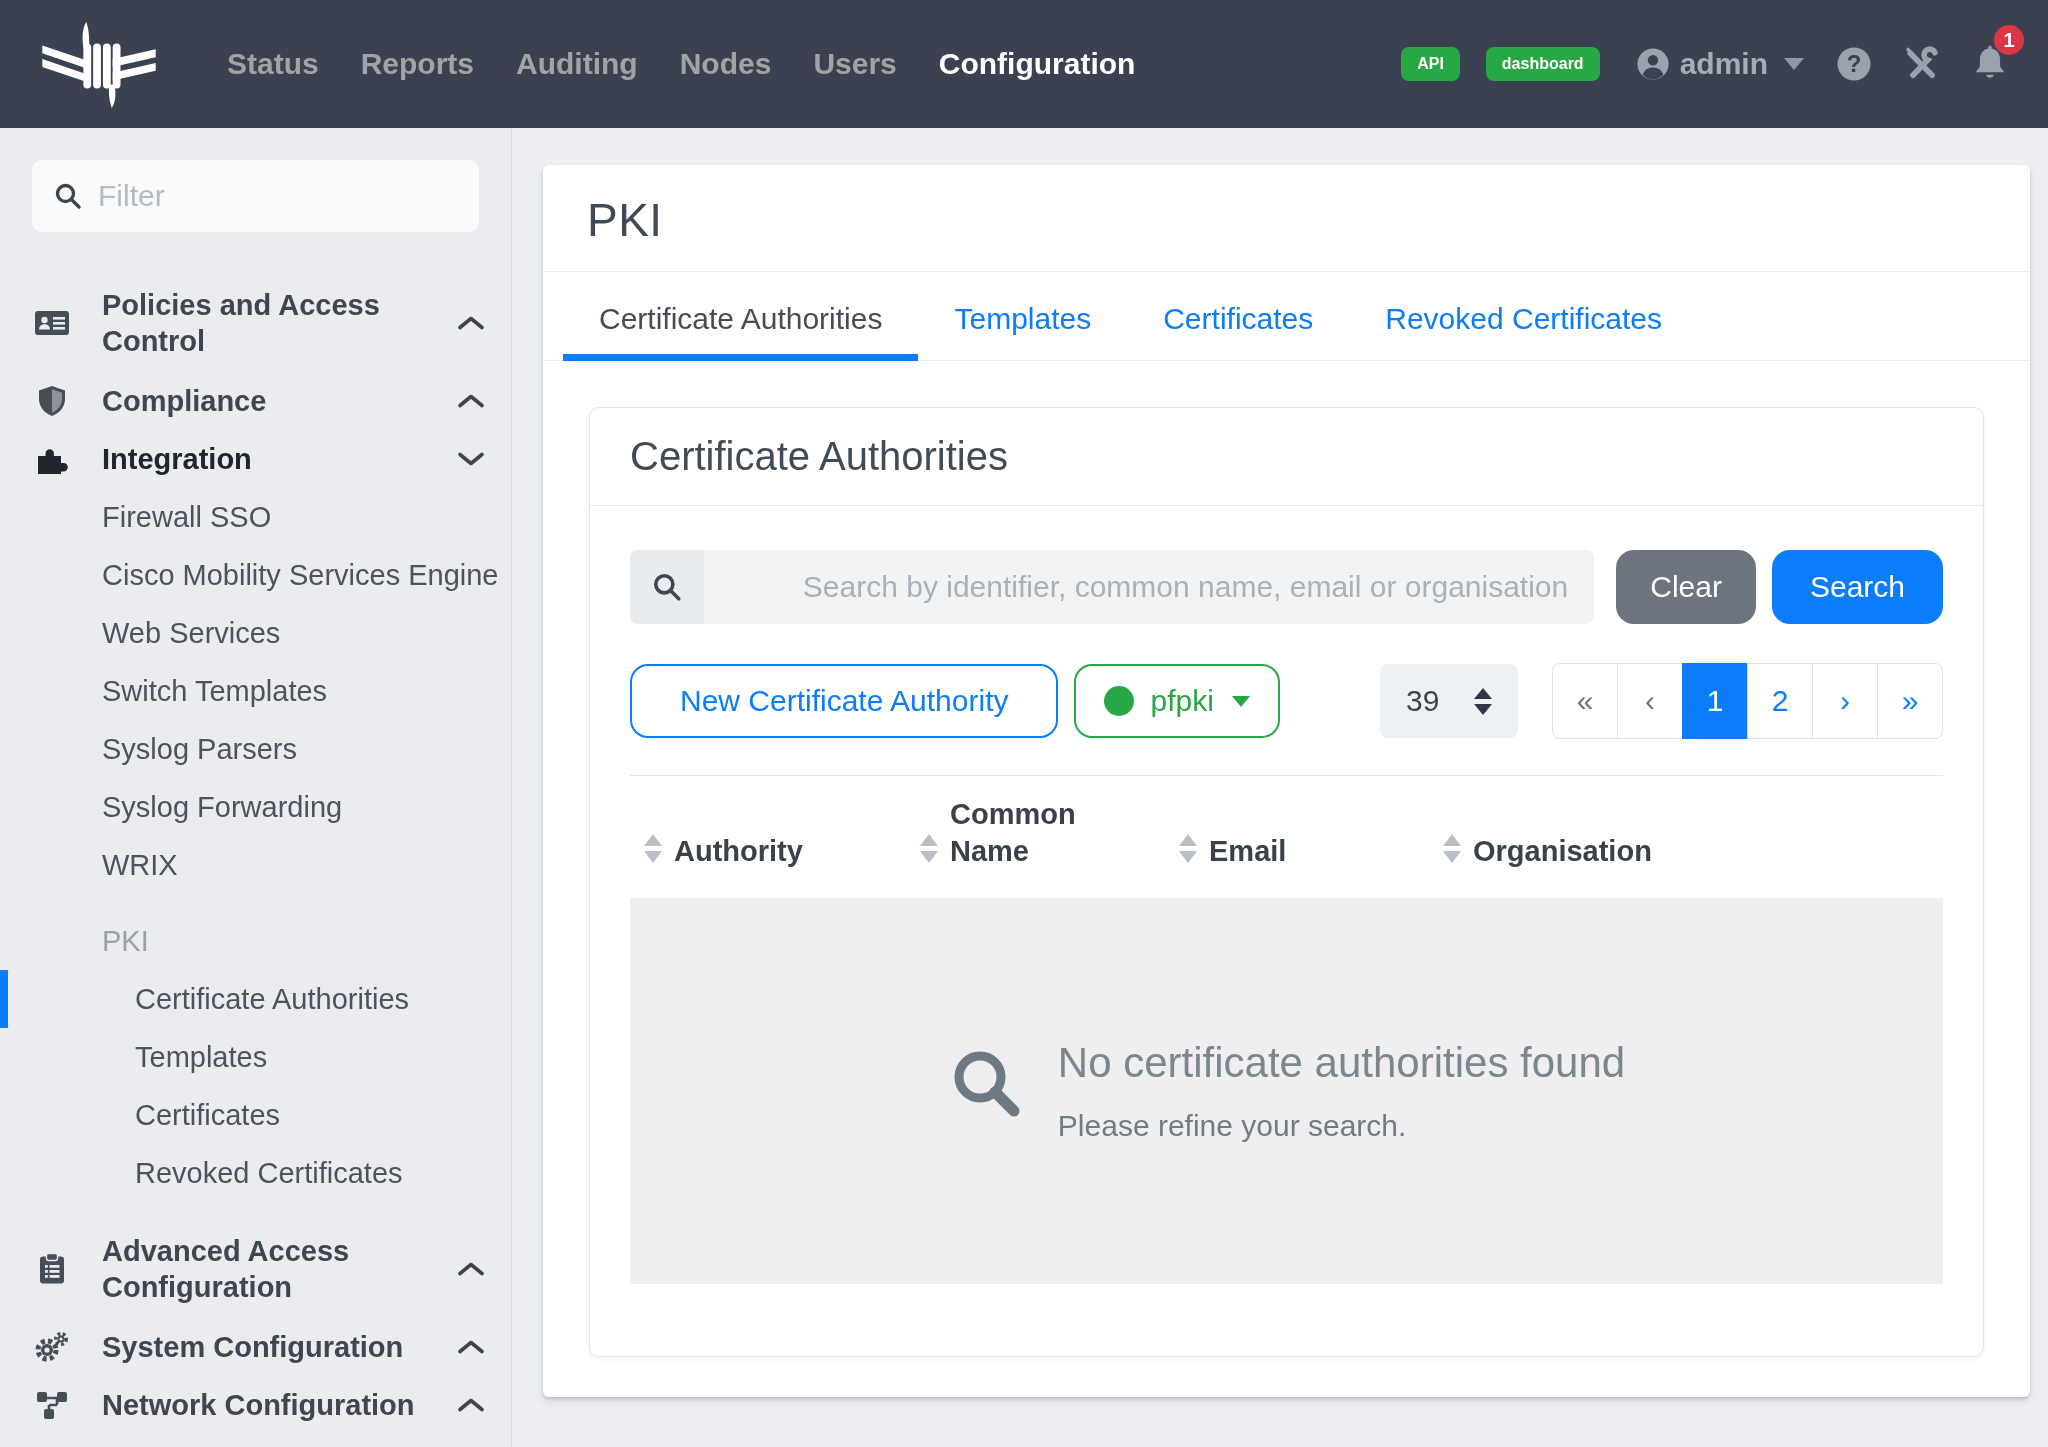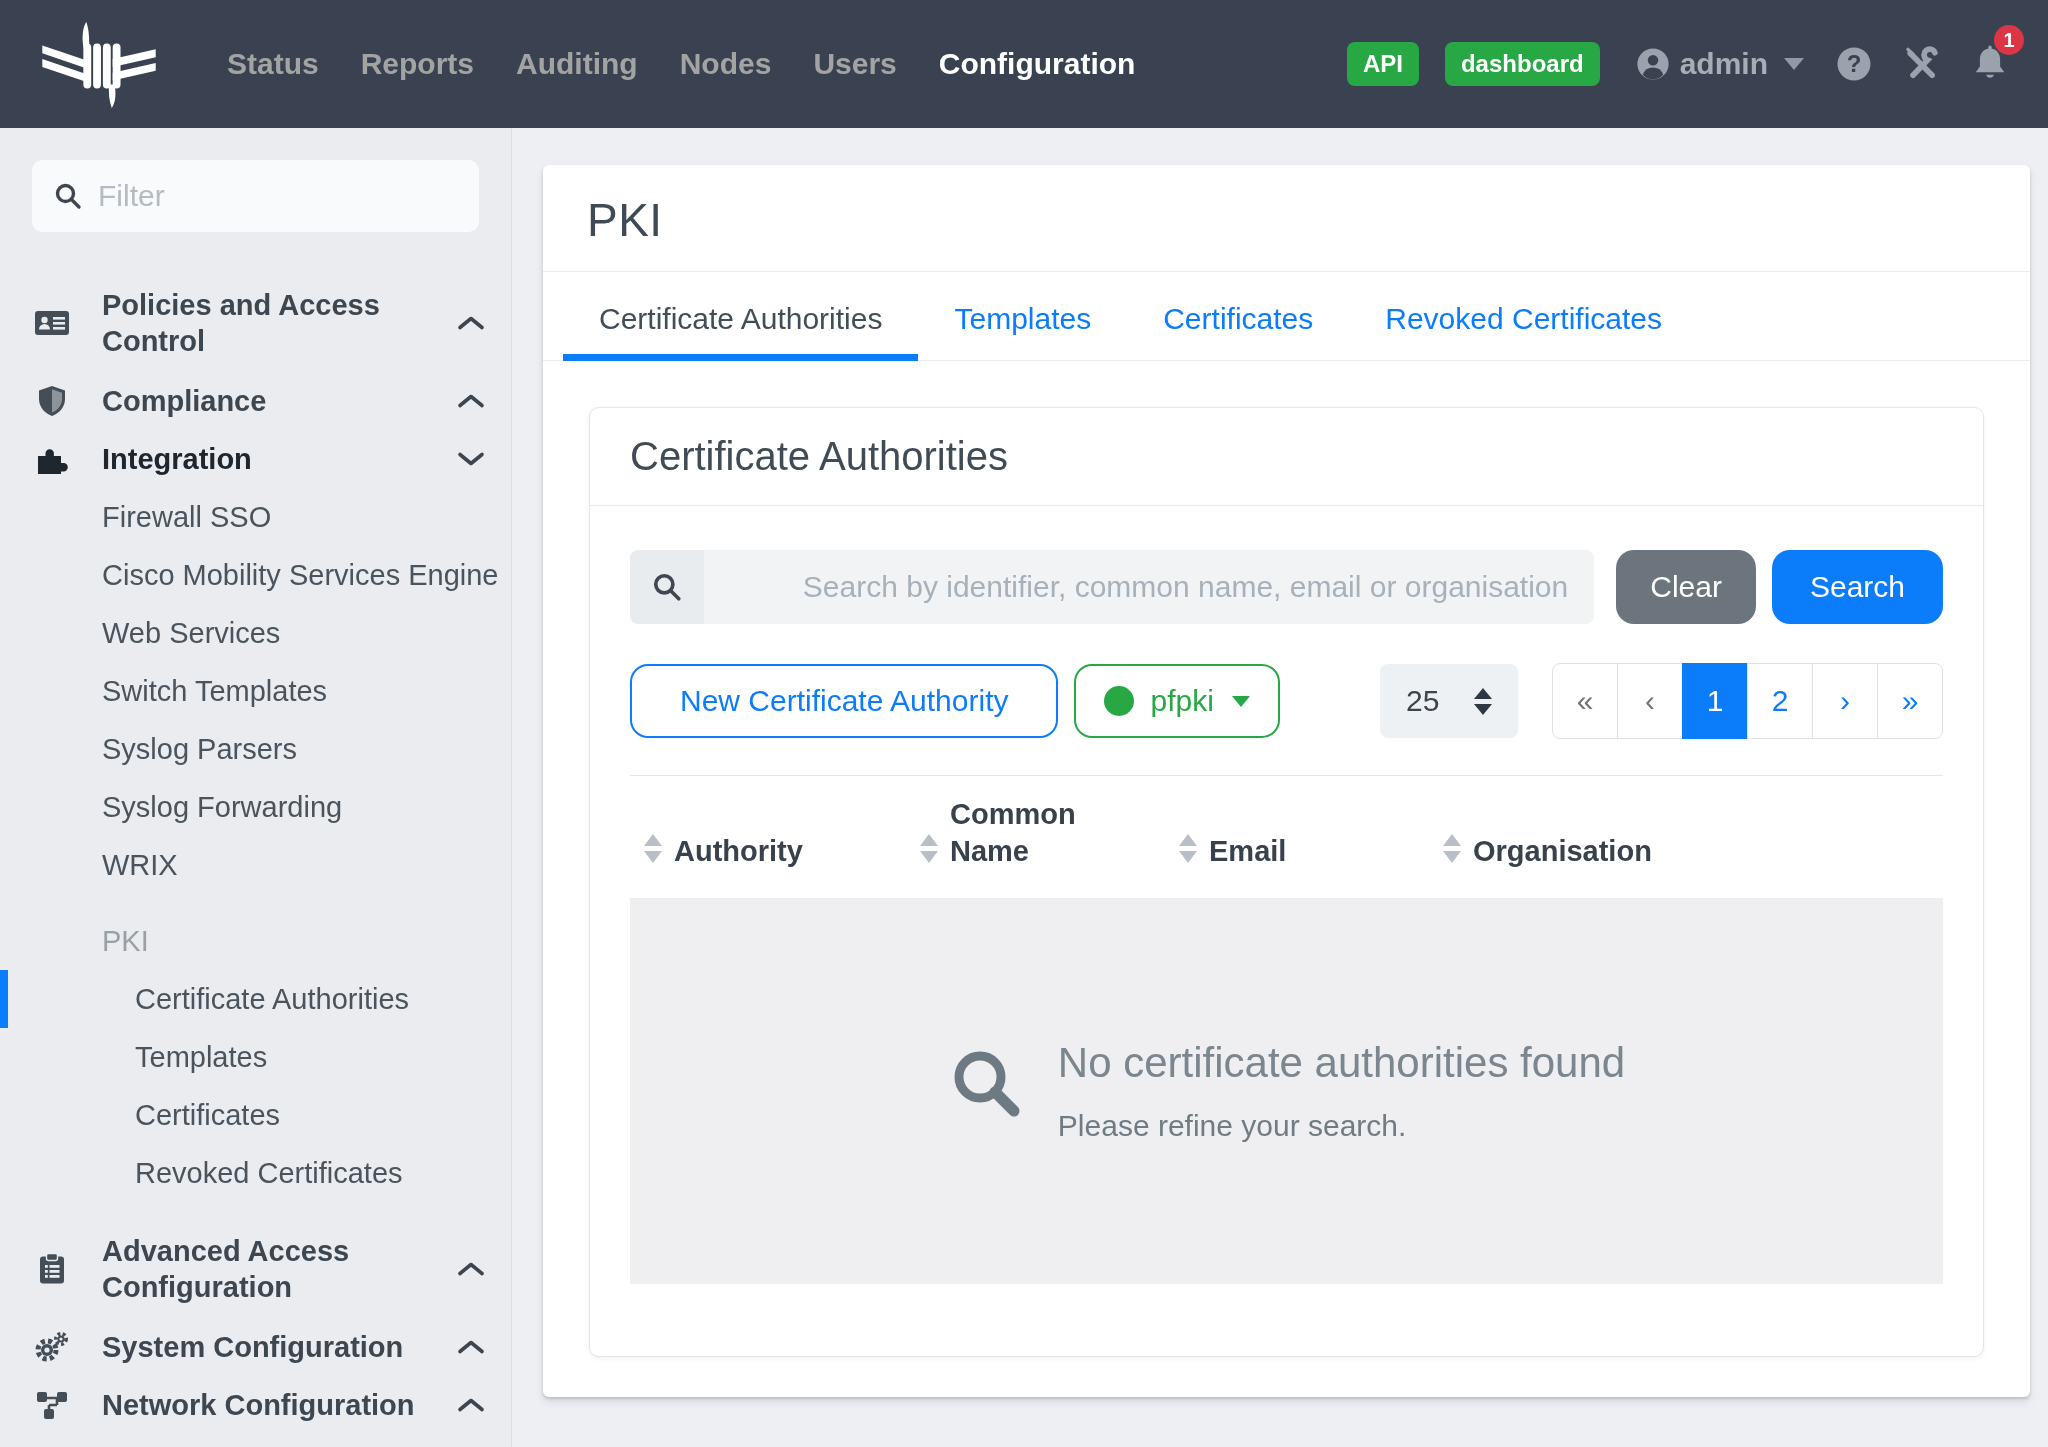--- a/index.html
+++ b/index.html
@@ -7,21 +7,21 @@
   body { font-family:"Liberation Sans","DejaVu Sans",sans-serif; background:#edeff2; overflow:hidden; }
   #app { width:2048px; height:1447px; display:flex; flex-direction:column; }
 
   
   #navbar { height:128px; flex:0 0 128px; background:#3a4252; display:flex; align-items:center; padding:0 40px; }
   .brand { margin-right:48px; display:flex; align-items:center; }
   .nav-links { display:flex; align-items:center; }
   .nav-link { font-size:30px; font-weight:600; color:#a3a3a3; padding:0 21px; cursor:pointer; }
   .nav-link.active { color:#ffffff; }
   .nav-right { margin-left:auto; display:flex; align-items:center; gap:26px; }
-  .badge-pill { background:#28a745; color:#fff; font-size:24px; font-weight:700; padding:8px 16px; border-radius:8px; }
+  .badge-pill { background:#28a745; color:#fff; font-size:16px; font-weight:700; padding:8px 16px; border-radius:8px; }
   .user-box { display:flex; align-items:center; gap:10px; margin-left:10px; cursor:pointer; }
   .user-name { font-size:30px; font-weight:700; color:#a6adb6; }
   .caret-down { width:0; height:0; border-left:10px solid transparent; border-right:10px solid transparent; border-top:12px solid #8f99a5; margin-left:6px; }
   .nav-icon { margin-left:6px; cursor:pointer; position:relative; display:flex; }
   .bell-badge { position:absolute; top:-20px; right:-16px; min-width:30px; height:30px; border-radius:15px; background:#dc3545; color:#fff; font-size:20px; font-weight:700; display:flex; align-items:center; justify-content:center; padding:0 8px; }
 
   
   #layout { flex:1; display:flex; min-height:0; }
 
   
@@ -348,21 +348,21 @@
 
               <div class="toolbar">
                 <button class="btn btn-outline-primary">New Certificate Authority</button>
                 <button class="btn btn-outline-success">
                   <span class="ca-dot"></span>
                   <span>pfpki</span>
                   <span class="caret-green"></span>
                 </button>
                 <span class="spacer"></span>
                 <div class="pagesize">
-                  <span class="pagesize-val">25</span>
+                  <span class="pagesize-val">39</span>
                   <span class="stepper">
                       <i class="tri-up"></i>
                       <i class="tri-dn"></i>
                     </span>
                 </div>
                 <div class="pagination">
                   <span class="page-cell first muted">«</span>
                   <span class="page-cell muted">‹</span>
                   <span class="page-cell active">1</span>
                   <span class="page-cell">2</span>

